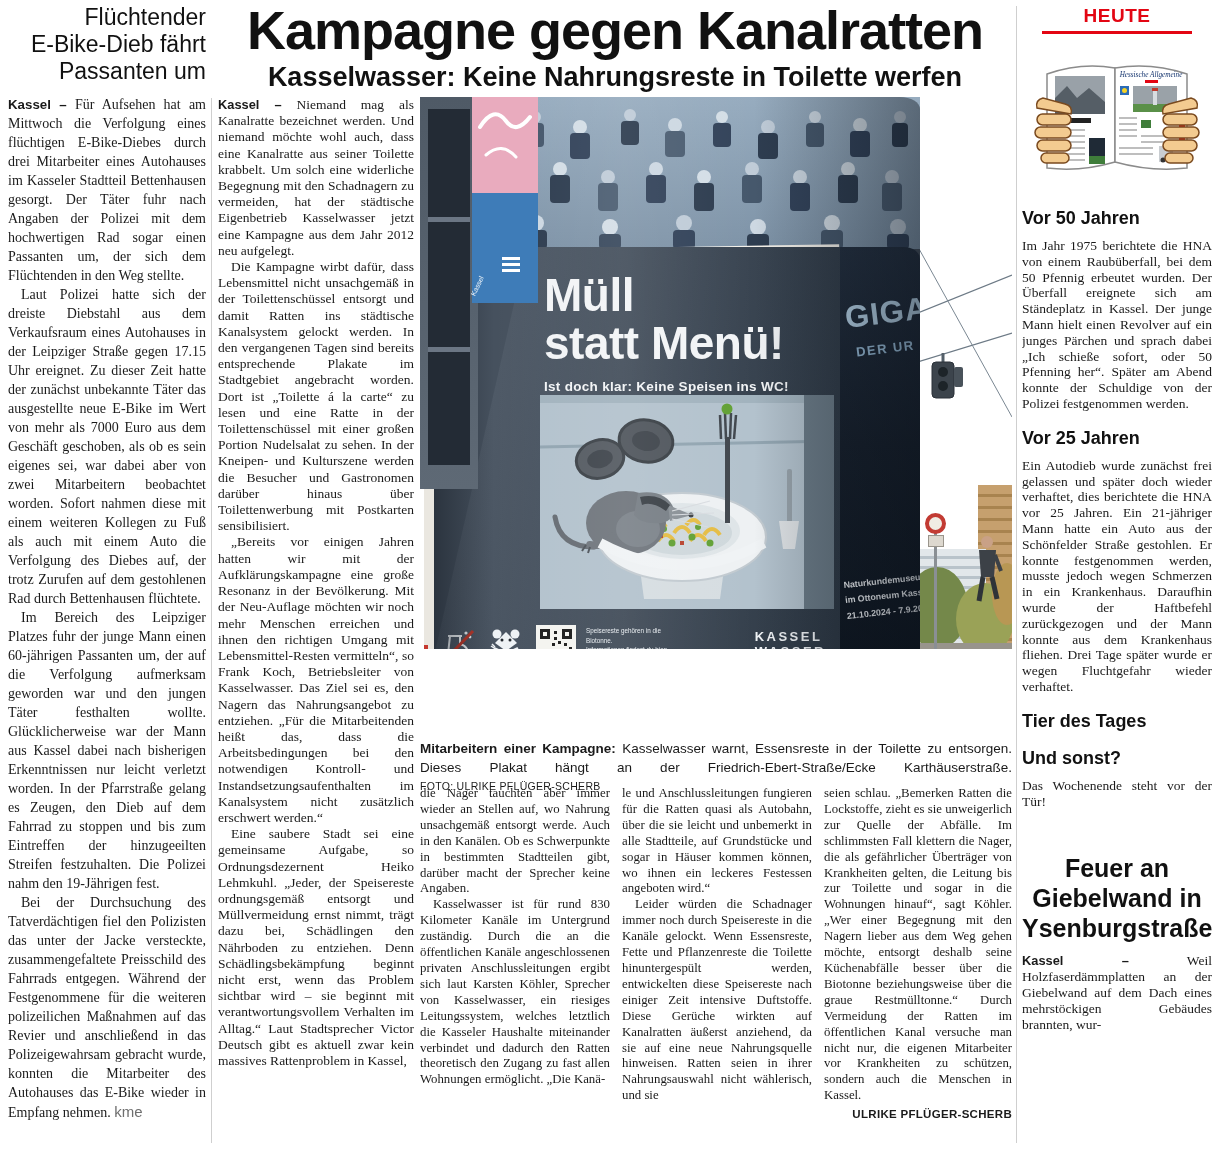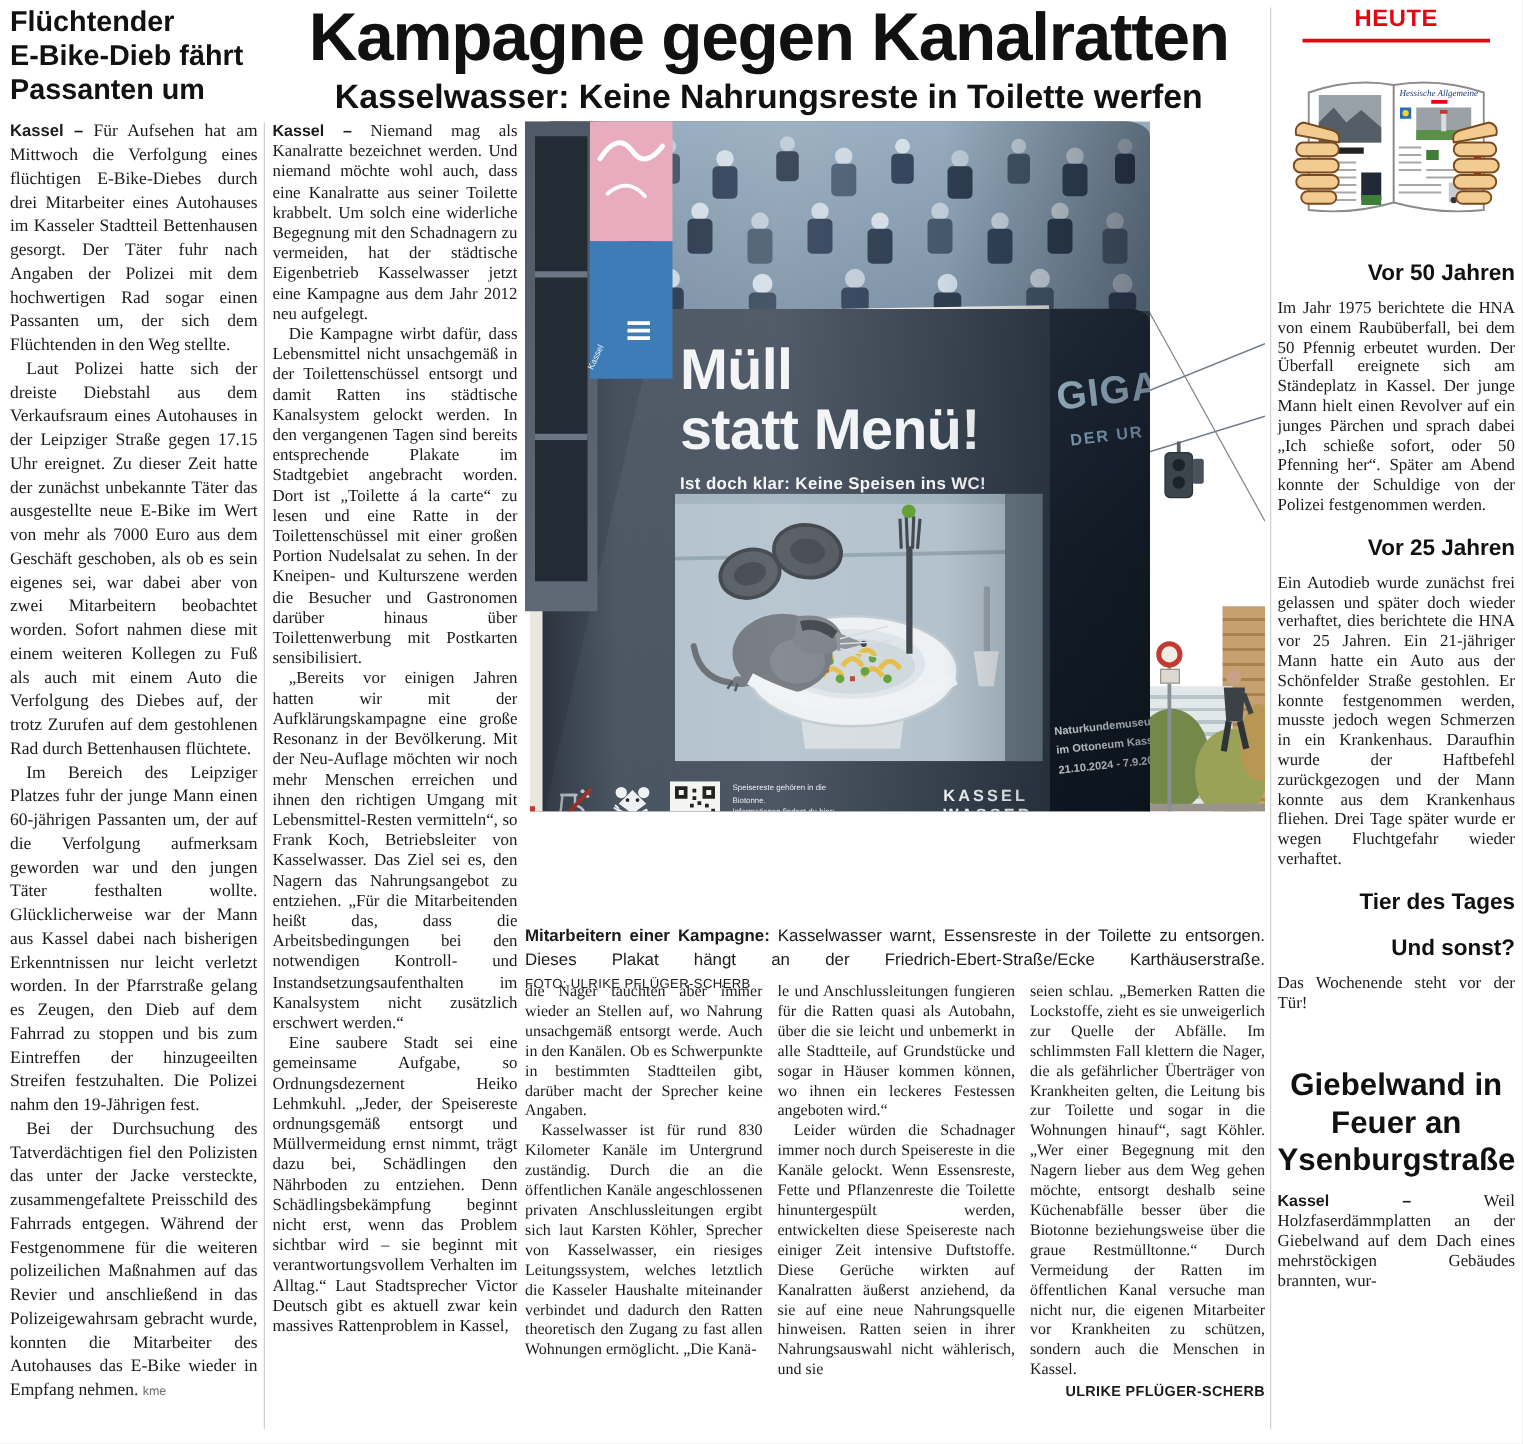--- a/index.html
+++ b/index.html
@@ -2,27 +2,27 @@
 <html lang="de"><head>
 <meta charset="utf-8">
 <style>
   html,body{margin:0;padding:0;background:#e8e8e8;}
   .page{position:relative;width:1218px;height:1155px;background:#ffffff;overflow:hidden;
         font-family:"Liberation Serif",serif;color:#1a1a1a;}
   .abs{position:absolute;}
   .vrule{position:absolute;top:98px;bottom:12px;width:1px;background:#cfcfcf;}
   
   .col-left{position:absolute;left:8px;top:4px;width:198px;height:1146px;overflow:hidden;}
-  .lhl{font-family:"Liberation Sans",sans-serif;font-weight:700;font-size:23px;line-height:27px;
-       text-align:left;color:#111;}
+  .lhl{font-family:"Liberation Sans",sans-serif;font-weight:400;font-size:23px;line-height:27px;
+       text-align:right;color:#111;}
   .body p{margin:0;text-align:justify;hyphens:auto;}
   .left-body{margin-top:10px;font-size:14px;line-height:19px;}
   .ind{text-indent:13px;}
   .lead{font-family:"Liberation Sans",sans-serif;font-weight:700;font-size:0.95em;}
-  .agcredit{font-family:"Liberation Sans",sans-serif;font-size:10px;color:#6e6e6e;}
+  .agcredit{font-family:"Liberation Sans",sans-serif;font-size:15px;color:#6e6e6e;}
   
   .main{position:absolute;left:218px;top:0;width:794px;height:1155px;}
   .main h1{margin:2px 0 0;font-family:"Liberation Sans",sans-serif;font-weight:700;
            font-size:54px;line-height:56px;letter-spacing:-1px;text-align:center;color:#111;white-space:nowrap;}
   .subhead{margin-top:4px;font-family:"Liberation Sans",sans-serif;font-weight:700;
            font-size:27px;line-height:30px;text-align:center;color:#111;}
   .col2{position:absolute;left:0;top:97px;width:196px;height:1058px;overflow:hidden;
         font-size:13.5px;line-height:16.2px;}
   .bcol{position:absolute;top:786px;width:190px;height:369px;overflow:hidden;
         font-size:12.8px;line-height:15.9px;}
@@ -107,21 +107,21 @@
   .tact{position:absolute;left:502px;top:586px;width:90px;height:22px;background:#5b5751;transform:rotate(-7deg);}
   .pole{position:absolute;left:514px;top:432px;width:3px;height:144px;background:#8a8f94;}
   .sign{position:absolute;left:505px;top:416px;width:13px;height:13px;border:4px solid #c23b33;border-radius:50%;background:#f0ece4;}
   .sign2{position:absolute;left:508px;top:438px;width:14px;height:10px;background:#ddd8cf;border:1px solid #9a958c;}
   
   .rail{position:absolute;left:1022px;top:0;width:190px;height:1037px;overflow:hidden;}
   .heute{margin-top:5px;text-align:center;font-family:"Liberation Sans",sans-serif;font-weight:700;
          font-size:19px;letter-spacing:.5px;color:#e30613;}
   .heute-rule{width:150px;height:3px;background:#e30613;margin:4px auto 10px;}
   .npillo{display:block;margin:0 auto;}
-  .railhead{margin:16px 0 9px;text-align:right;font-family:"Liberation Sans",sans-serif;
+  .railhead{margin:16px 0 9px;text-align:left;font-family:"Liberation Sans",sans-serif;
             font-weight:700;font-size:18px;color:#111;}
   .railbody{font-size:13.5px;line-height:15.8px;text-align:justify;hyphens:auto;}
   .firehl{margin:44px 0 10px;text-align:center;font-family:"Liberation Sans",sans-serif;font-weight:700;
           font-size:25px;line-height:30px;color:#111;}
 </style>
 </head>
 <body>
 
 <div class="page">
 
@@ -538,22 +538,22 @@
 
     <h4 class="railhead">Vor 25 Jahren</h4>
     <div class="railbody">Ein Autodieb wurde zunächst frei gelassen und später doch wieder verhaftet, dies berichtete die HNA vor 25 Jahren. Ein 21-jähriger Mann hatte ein Auto aus der Schönfelder Straße gestohlen. Er konnte festgenommen werden, musste jedoch wegen Schmerzen in ein Krankenhaus. Daraufhin wurde der Haftbefehl zurückgezogen und der Mann konnte aus dem Krankenhaus fliehen. Drei Tage später wurde er wegen Fluchtgefahr wieder verhaftet.</div>
 
     <h4 class="railhead">Tier des Tages</h4>
 
     <h4 class="railhead">Und sonst?</h4>
     <div class="railbody">Das Wochenende steht vor der Tür!</div>
 
     <h3 class="firehl">
+      <div>Feuer an</div>
       <div>Giebelwand in</div>
-      <div>Feuer an</div>
       <div>Ysenburgstraße</div>
     </h3>
     <div class="railbody">
       <span class="lead">Kassel –</span>
       <span>Weil Holzfaserdämmplatten an der Giebelwand auf dem Dach eines mehrstöckigen Gebäudes brannten, wur-</span>
     </div>
   </aside>
 
 </div>
 

